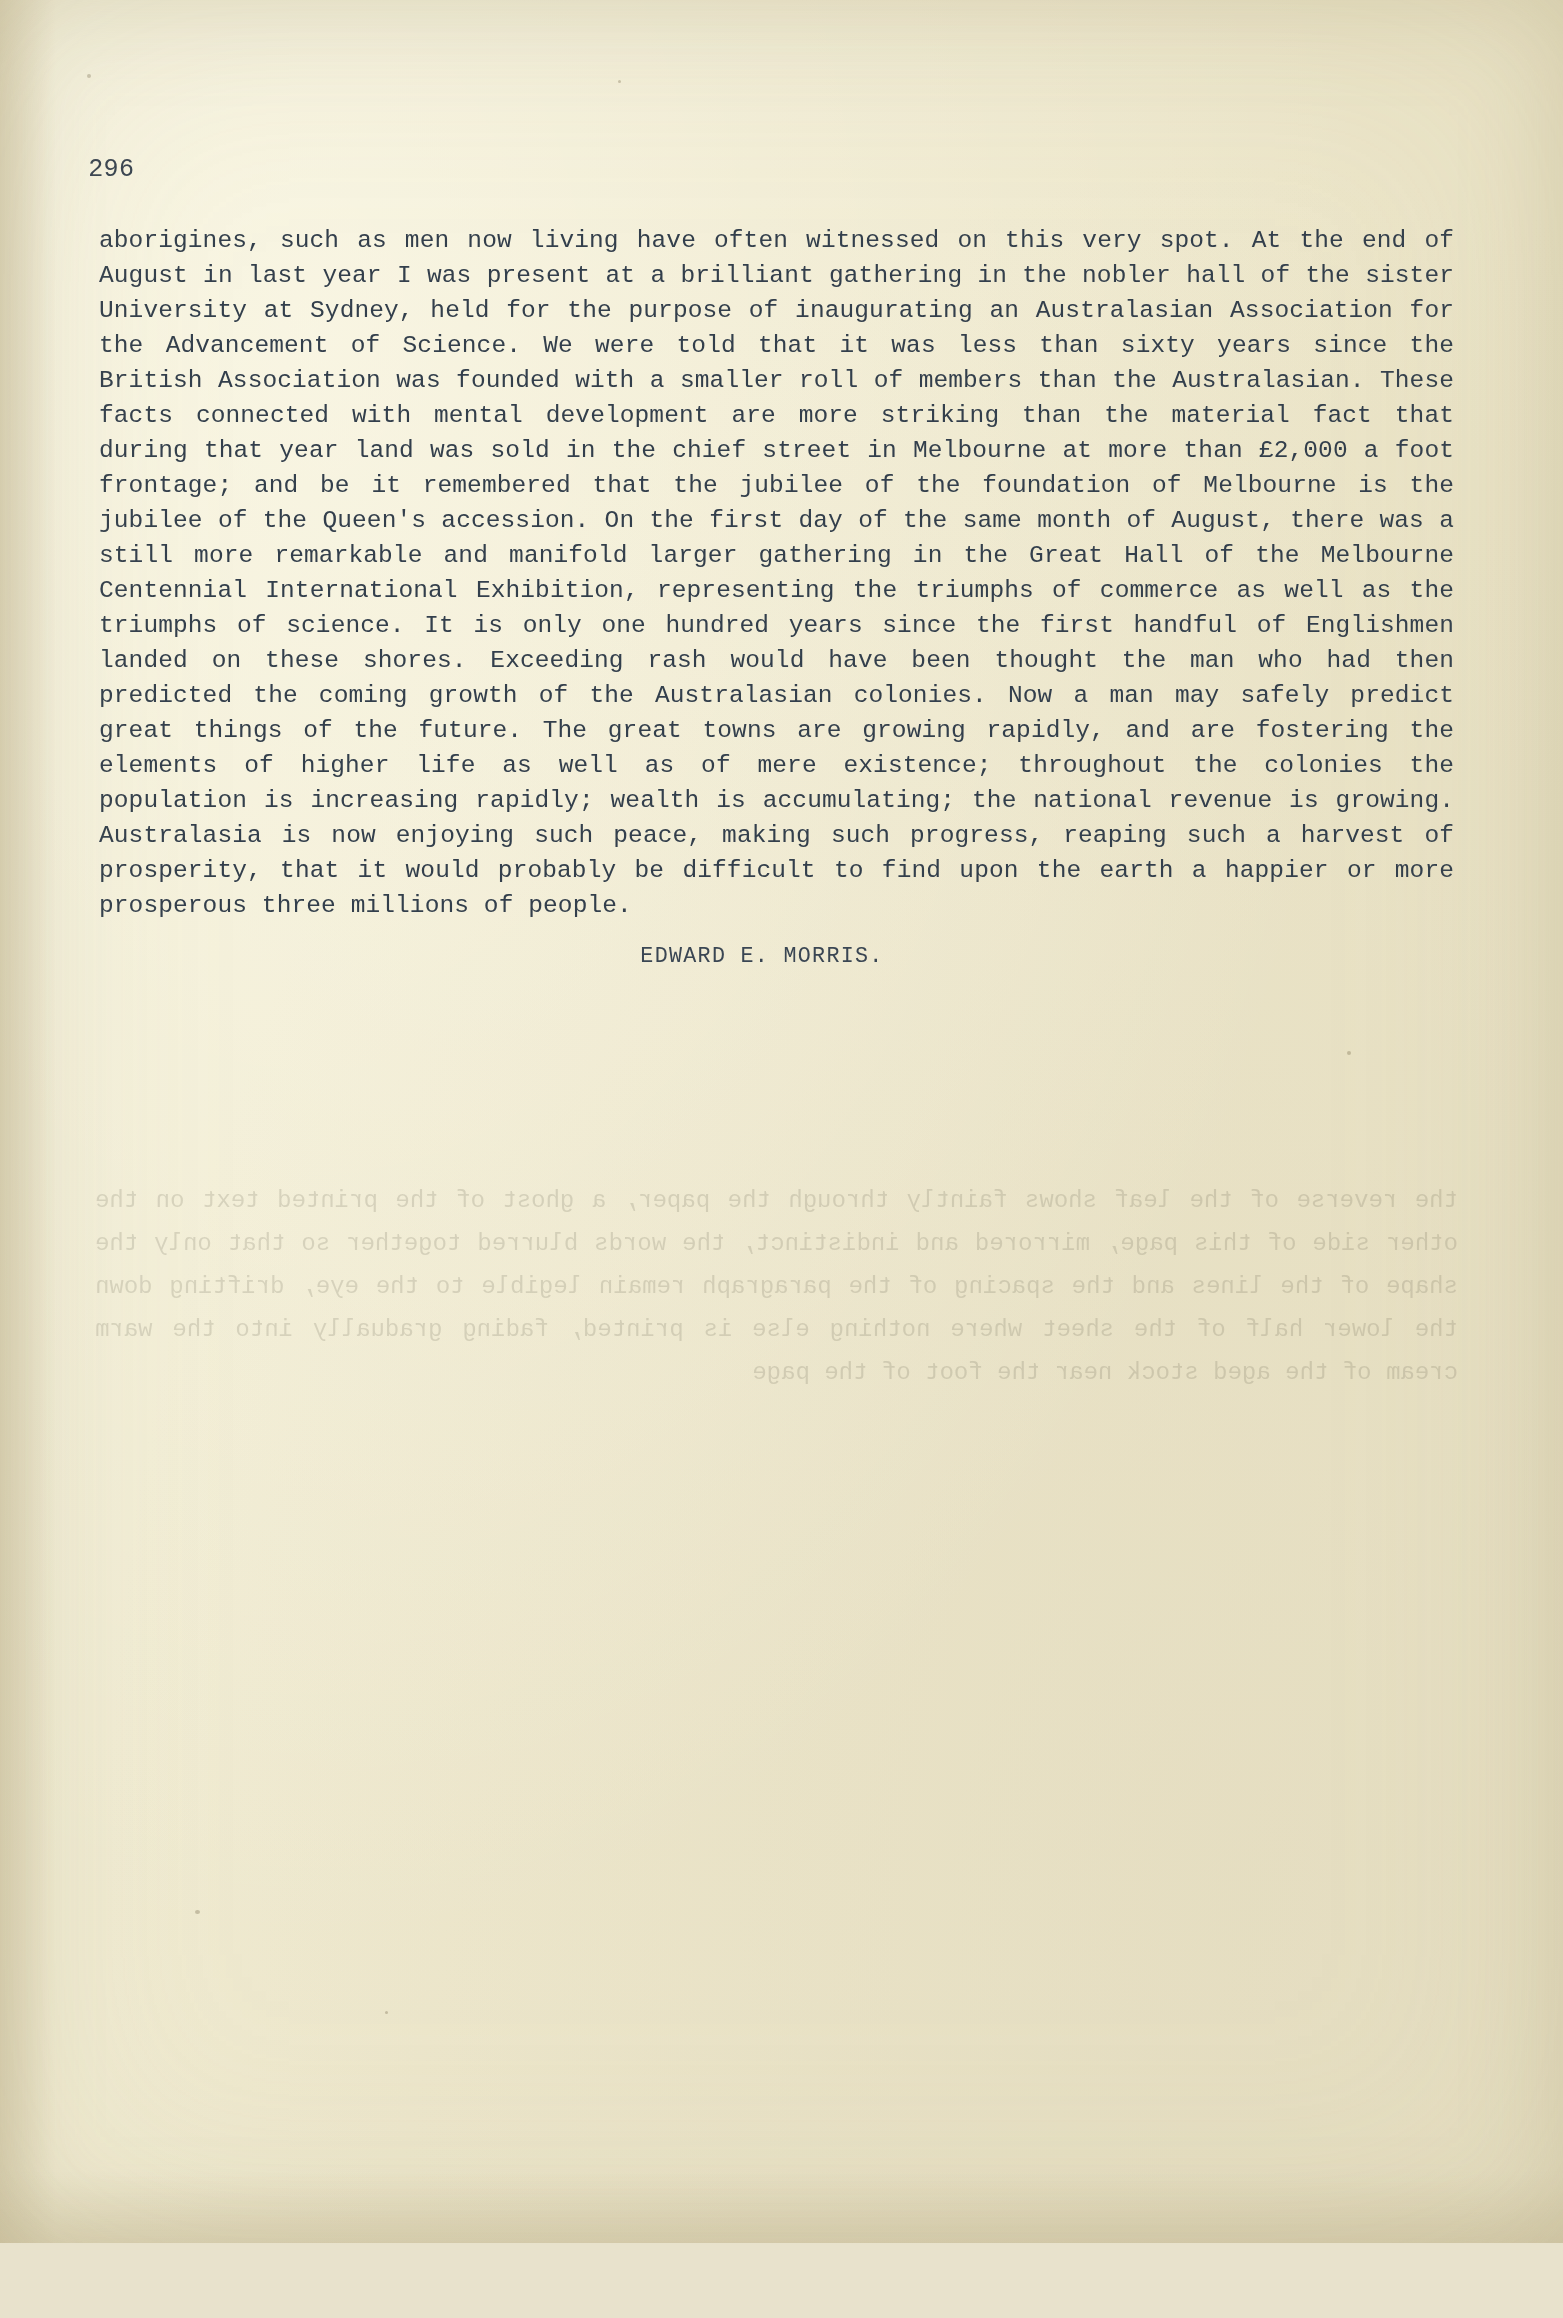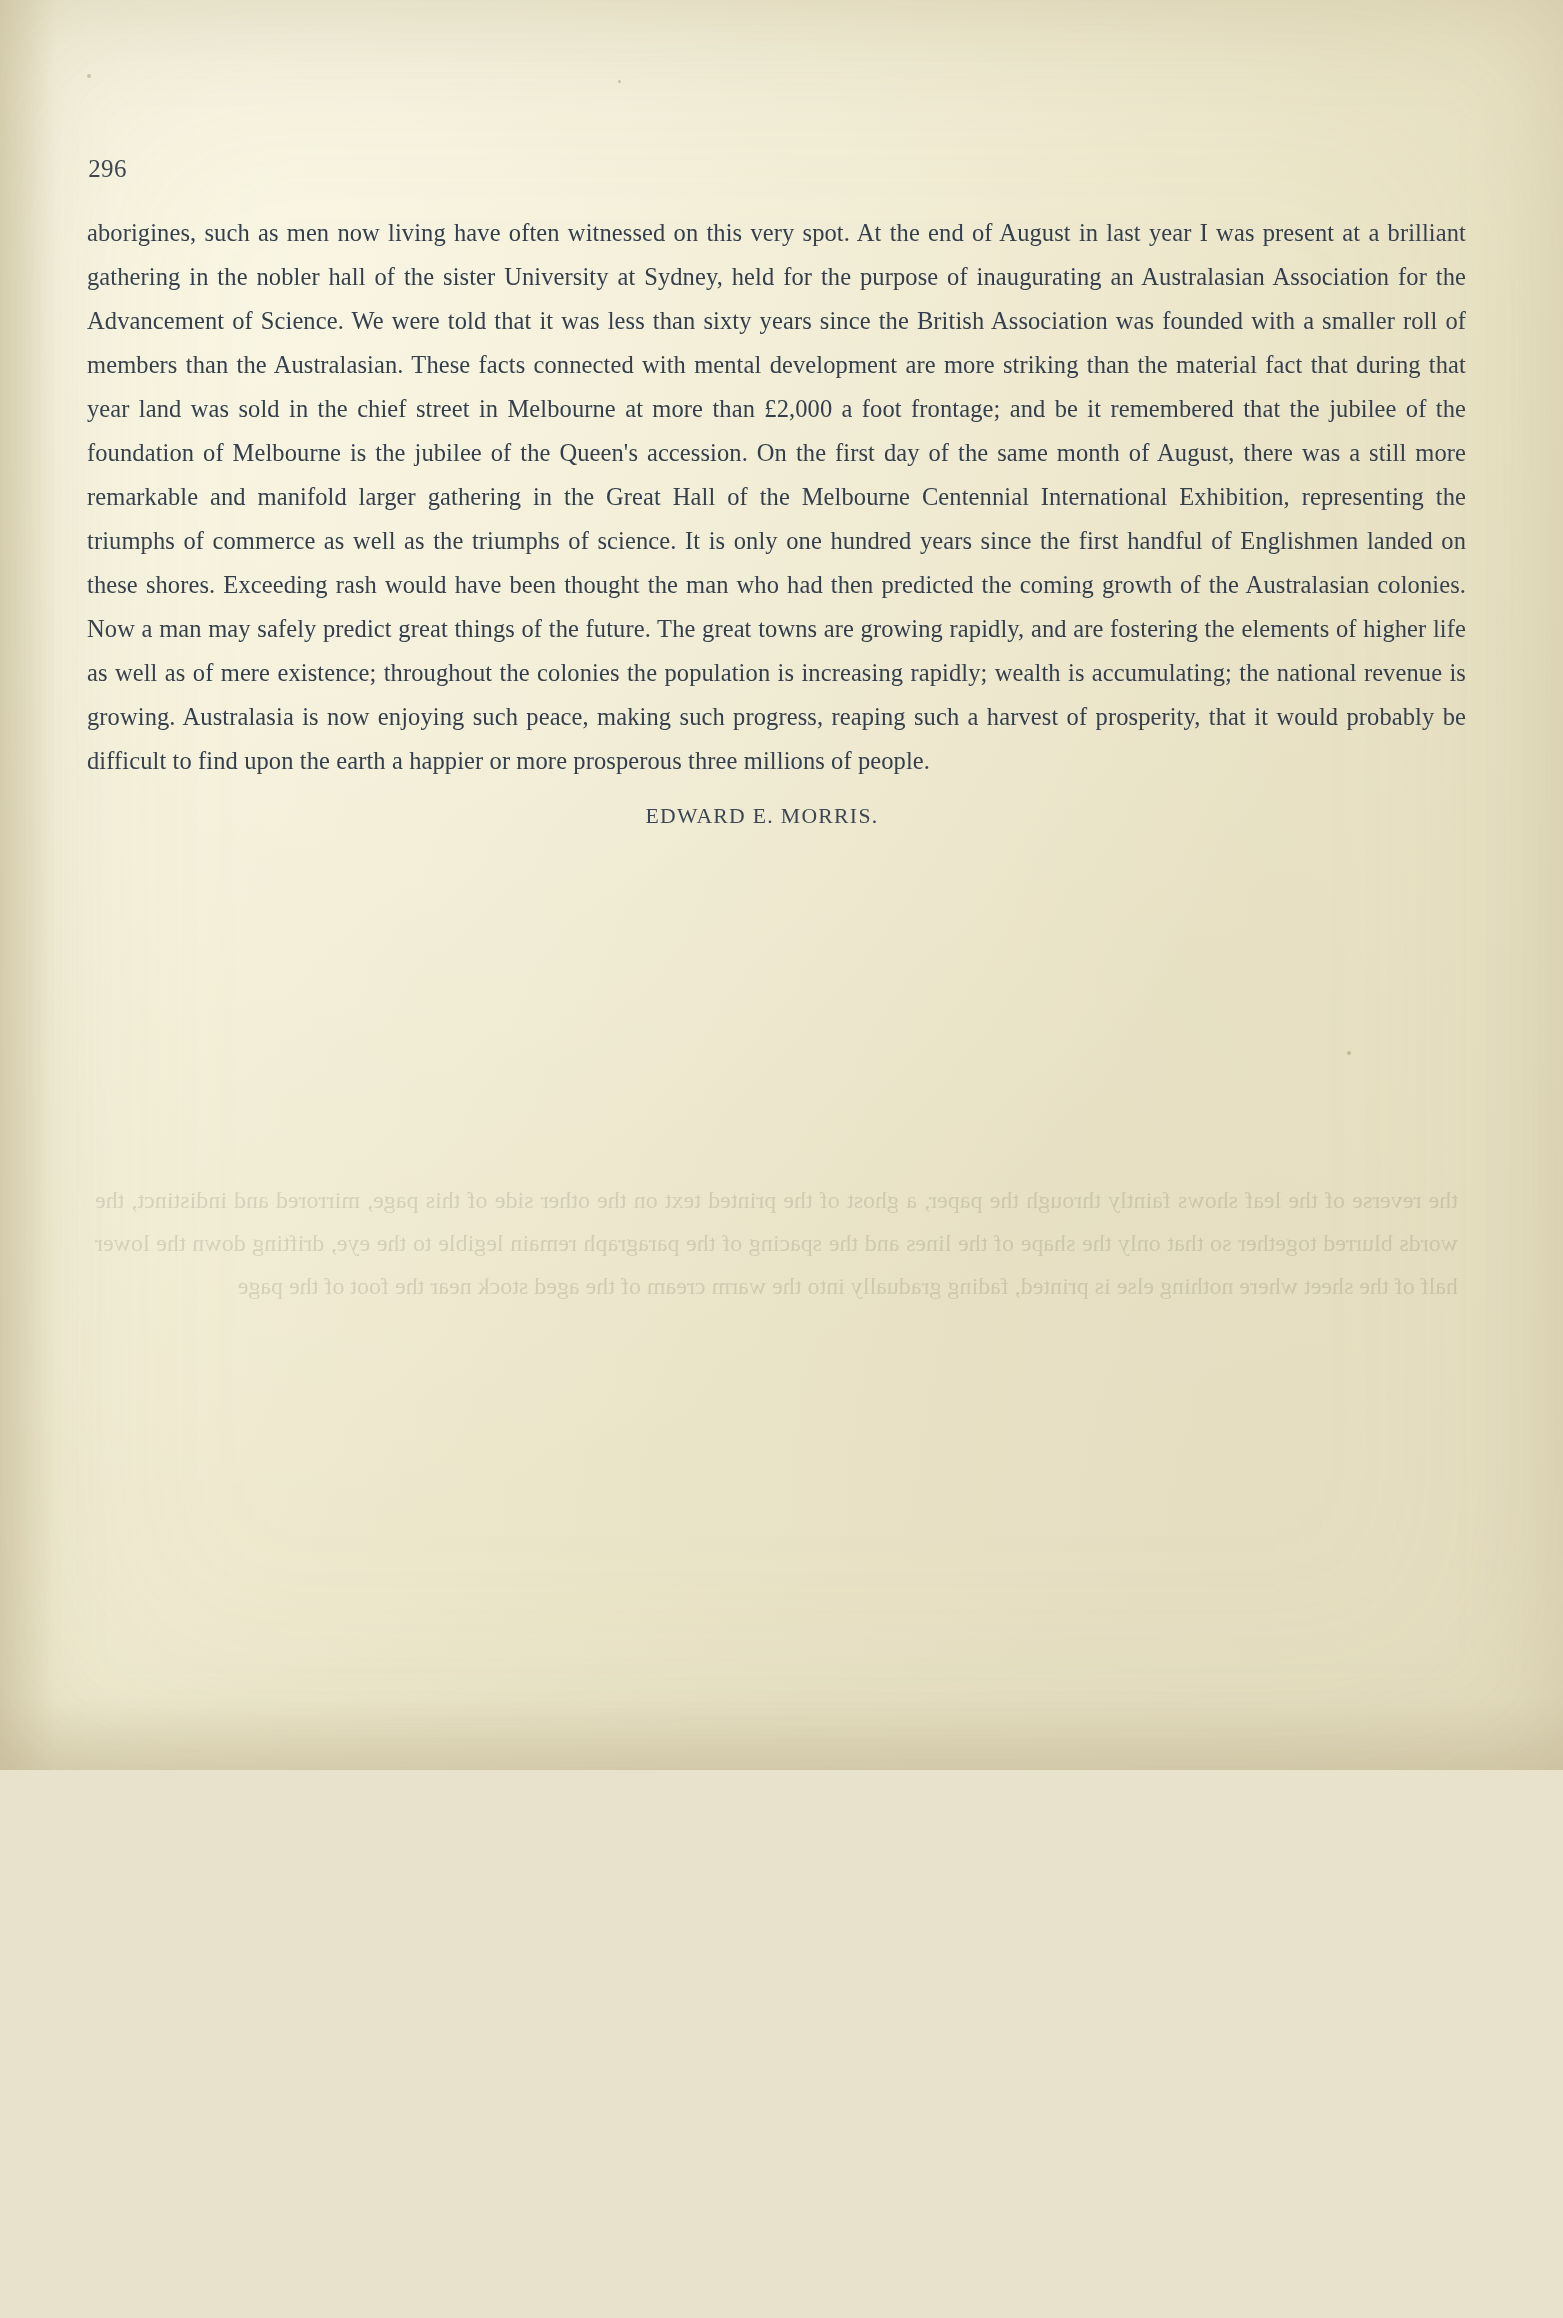--- a/index.html
+++ b/index.html
@@ -3,28 +3,28 @@
 <meta charset="utf-8">
 <style>
   html, body {
     margin: 0;
     padding: 0;
     background: #e8e2cc;
   }
   .page {
     position: relative;
     width: 1564px;
-    height: 1770px;
+    height: 2243px;
     background: #efeacf;
     background-image:
       radial-gradient(ellipse at 20% 15%, rgba(255,253,240,0.55) 0%, rgba(255,253,240,0) 60%),
       radial-gradient(ellipse at 80% 85%, rgba(222,214,186,0.45) 0%, rgba(222,214,186,0) 65%),
       linear-gradient(100deg, #f2eed6 0%, #eee8cd 40%, #e9e2c4 100%);
     overflow: hidden;
-    font-family: Liberation Serif, serif;
+    font-family: Liberation Mono, monospace;
     color: #2f3a46;
   }
   
   .page::after {
     content: "";
     position: absolute;
     inset: 0;
     pointer-events: none;
     box-shadow: inset 0 0 96px rgba(180,168,130,0.35),
                 inset 0 0 241px rgba(190,180,145,0.18);
@@ -77,23 +77,23 @@
   }
 
   
   .body-block {
     position: absolute;
     top: 207px;
     left: 83px;
     width: 1387px;
   }
   .body-block p {
-    margin: 4px;
+    margin: 16px;
     font-size: 24.5px;
-    line-height: 44px;
+    line-height: 35px;
     text-align: justify;
     text-justify: inter-word;
     color: #333f4c;
     letter-spacing: 0.1px;
   }
   .signature {
     margin-top: 21px;
     text-align: center;
     font-size: 21.7px;
     letter-spacing: 1.3px;

